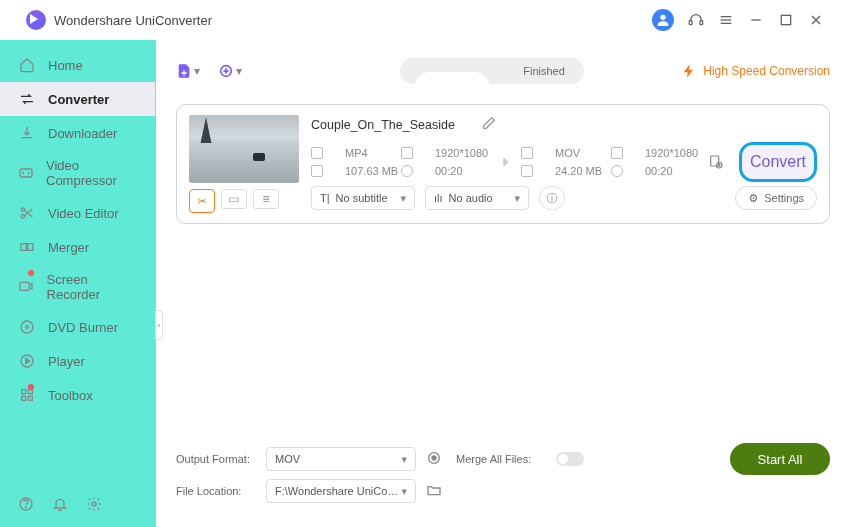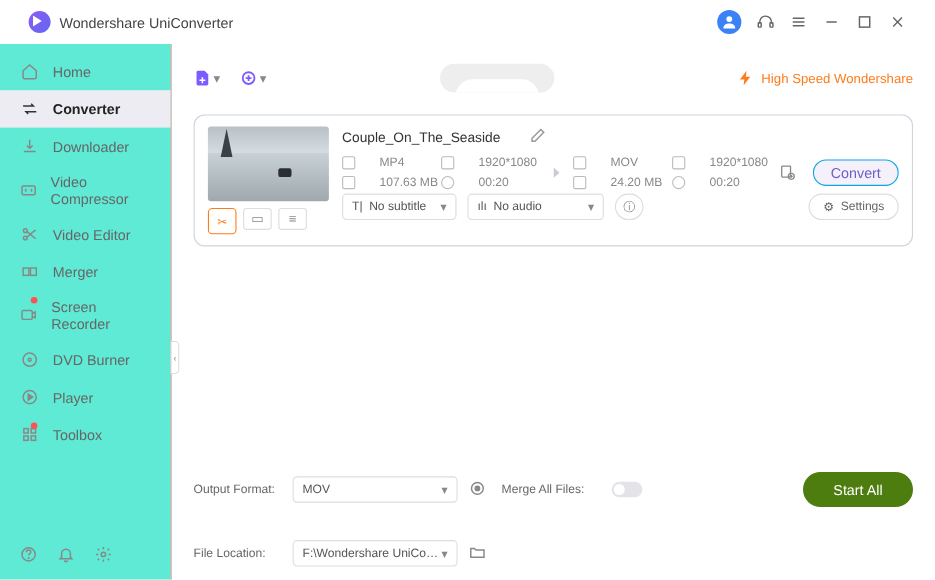--- a/index.html
+++ b/index.html
@@ -38,27 +38,27 @@
 .tt{width:26px;height:20px;border:1px solid #ddd;border-radius:3px;display:flex;align-items:center;justify-content:center;color:#888;cursor:pointer;font-size:12px}
 .tt.sel{border-color:#ff7b1a;color:#ff7b1a}
 .file-col{flex:1;display:flex;flex-direction:column}
 .fname{display:flex;align-items:center;gap:26px;font-size:12.5px;color:#333}
 .meta-row{display:flex;align-items:center;margin-top:8px}
 .mgroup{display:flex;flex-direction:column;gap:6px;width:90px}
 .mline{display:flex;align-items:flex-start;gap:22px;color:#888;font-size:11px}
 .mline .ic{width:12px;height:12px;border:1px solid #bbb;border-radius:2px}
 .arr{width:30px;display:flex;align-items:center;justify-content:center;color:#c8ccd4}
 .gear-pref{width:30px;display:flex;align-items:center;justify-content:center;color:#888;cursor:pointer}
-.convert-btn{width:78px;height:24px;border:1px solid #0ea5e9;background:#f4f1fb;color:#6b5fc9;border-radius:14px;display:flex;align-items:center;justify-content:center;cursor:pointer;font-size:13px;margin-left:8px}
+.convert-btn{width:78px;height:40px;border:3px solid #0ea5e9;background:#f4f1fb;color:#6b5fc9;border-radius:14px;display:flex;align-items:center;justify-content:center;cursor:pointer;font-size:16px;margin-left:8px}
 .opts-row{display:flex;align-items:center;gap:10px;margin-top:4px}
 .sel{height:24px;border:1px solid #ddd;border-radius:4px;display:flex;align-items:center;padding:0 8px;gap:6px;color:#555;font-size:11px;cursor:pointer;background:#fff}
 .sel .chev{margin-left:auto;color:#888}
 .round-btn{width:26px;height:24px;border:1px solid #ddd;border-radius:12px;display:flex;align-items:center;justify-content:center;color:#888;cursor:pointer;font-size:11px}
 .settings-btn{height:24px;border:1px solid #ddd;border-radius:12px;padding:0 12px;display:flex;align-items:center;gap:6px;color:#666;cursor:pointer;margin-left:auto;font-size:11px}
-.footer{margin-top:auto;padding:10px 0 12px 0;display:flex;align-items:center;gap:30px;flex-wrap:wrap}
+.footer{margin-top:auto;padding:10px 0 24px 0;display:flex;align-items:center;gap:4px;flex-wrap:wrap}
 .flabel{font-size:11px;color:#666;width:80px}
 .fsel{height:24px;border:1px solid #ddd;border-radius:4px;display:flex;align-items:center;padding:0 8px;font-size:11px;color:#555;cursor:pointer;background:#fff;width:150px}
 .fsel .chev{margin-left:auto;color:#888}
 .ficon{width:20px;color:#888;cursor:pointer}
 .toggle{width:28px;height:14px;background:#e3e3e8;border-radius:8px;position:relative;cursor:pointer}
 .toggle::after{content:"";position:absolute;left:2px;top:2px;width:10px;height:10px;background:#fff;border-radius:50%}
 .start-btn{margin-left:auto;width:100px;height:32px;background:#4d7c0f;color:#fff;border-radius:16px;display:flex;align-items:center;justify-content:center;cursor:pointer;font-size:13px}
 .frow2{display:flex;align-items:center;gap:10px;width:100%}
 svg{width:16px;height:16px}
 </style>
@@ -234,26 +234,27 @@
       <div class="tool-btn">
           <svg viewBox="0 0 24 24" width="22" height="22" fill="none" stroke="#7c5cff" stroke-width="2.5">
             <circle cx="12" cy="12" r="8"></circle>
             <line x1="12" y1="8" x2="12" y2="16"></line>
             <line x1="8" y1="12" x2="16" y2="12"></line>
           </svg>
           <span style="color:#888">▾</span>
         </div>
       <div class="segmented">
         <div class="seg active">Converting</div>
+        <div class="seg">Finished</div>
       </div>
       <div class="hsc">
           <svg viewBox="0 0 24 24" width="16" height="16" fill="#ff7b1a">
             <path d="M13 2L4 14h6l-1 8 9-12h-6z"></path>
           </svg>
-          <span>High Speed Wondershare</span>
+          <span>High Speed Conversion</span>
         </div>
     </div>
 
     <div class="card">
       <div class="frow">
         <div class="thumb-col">
           <div class="thumb"></div>
           <div class="thumb-tools">
             <div class="tt sel">✂</div>
             <div class="tt">▭</div>
@@ -321,21 +322,21 @@
                 </svg>
               </div>
             <div class="convert-btn">Convert</div>
           </div>
           <div class="opts-row">
             <div class="sel" style="width:104px">
                 <span>T|</span>
                 <span>No subtitle</span>
                 <span class="chev">▾</span>
               </div>
-            <div class="sel" style="width:124px">
+            <div class="sel" style="width:104px">
                 <span>ılı</span>
                 <span>No audio</span>
                 <span class="chev">▾</span>
               </div>
             <div class="round-btn">ⓘ</div>
             <div class="settings-btn">
                 <span>⚙</span>
                 <span>Settings</span>
               </div>
           </div>

